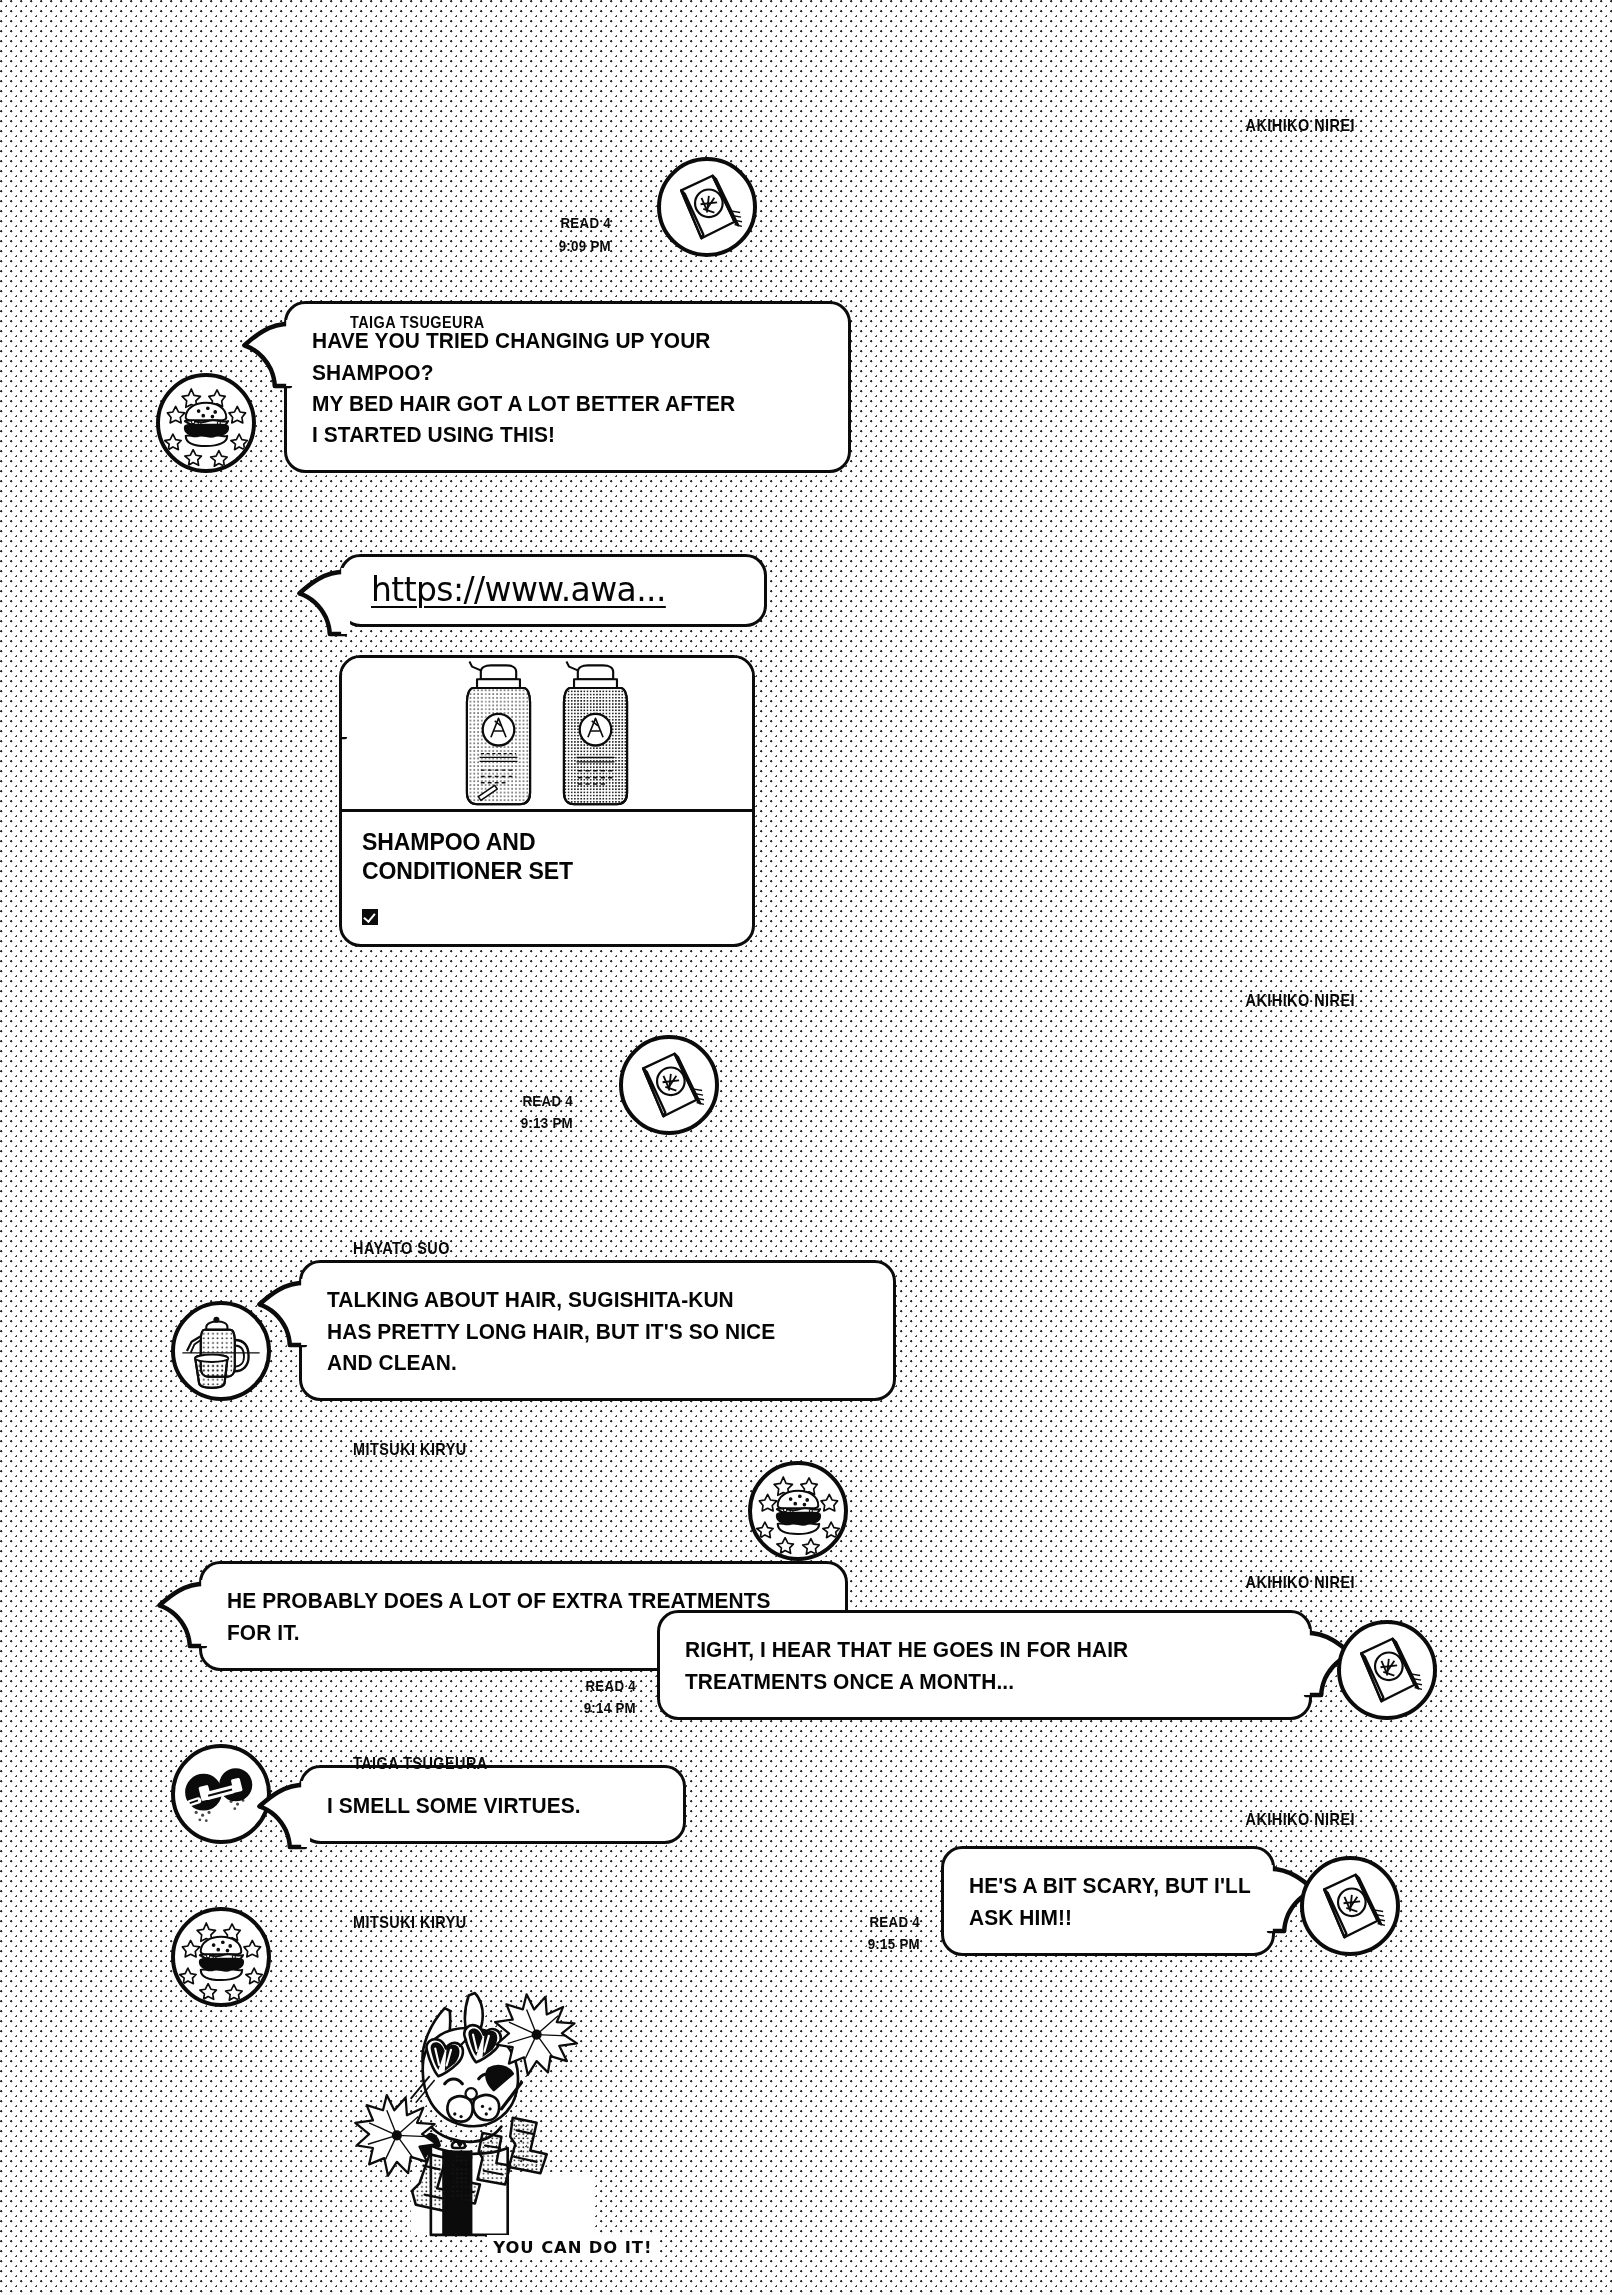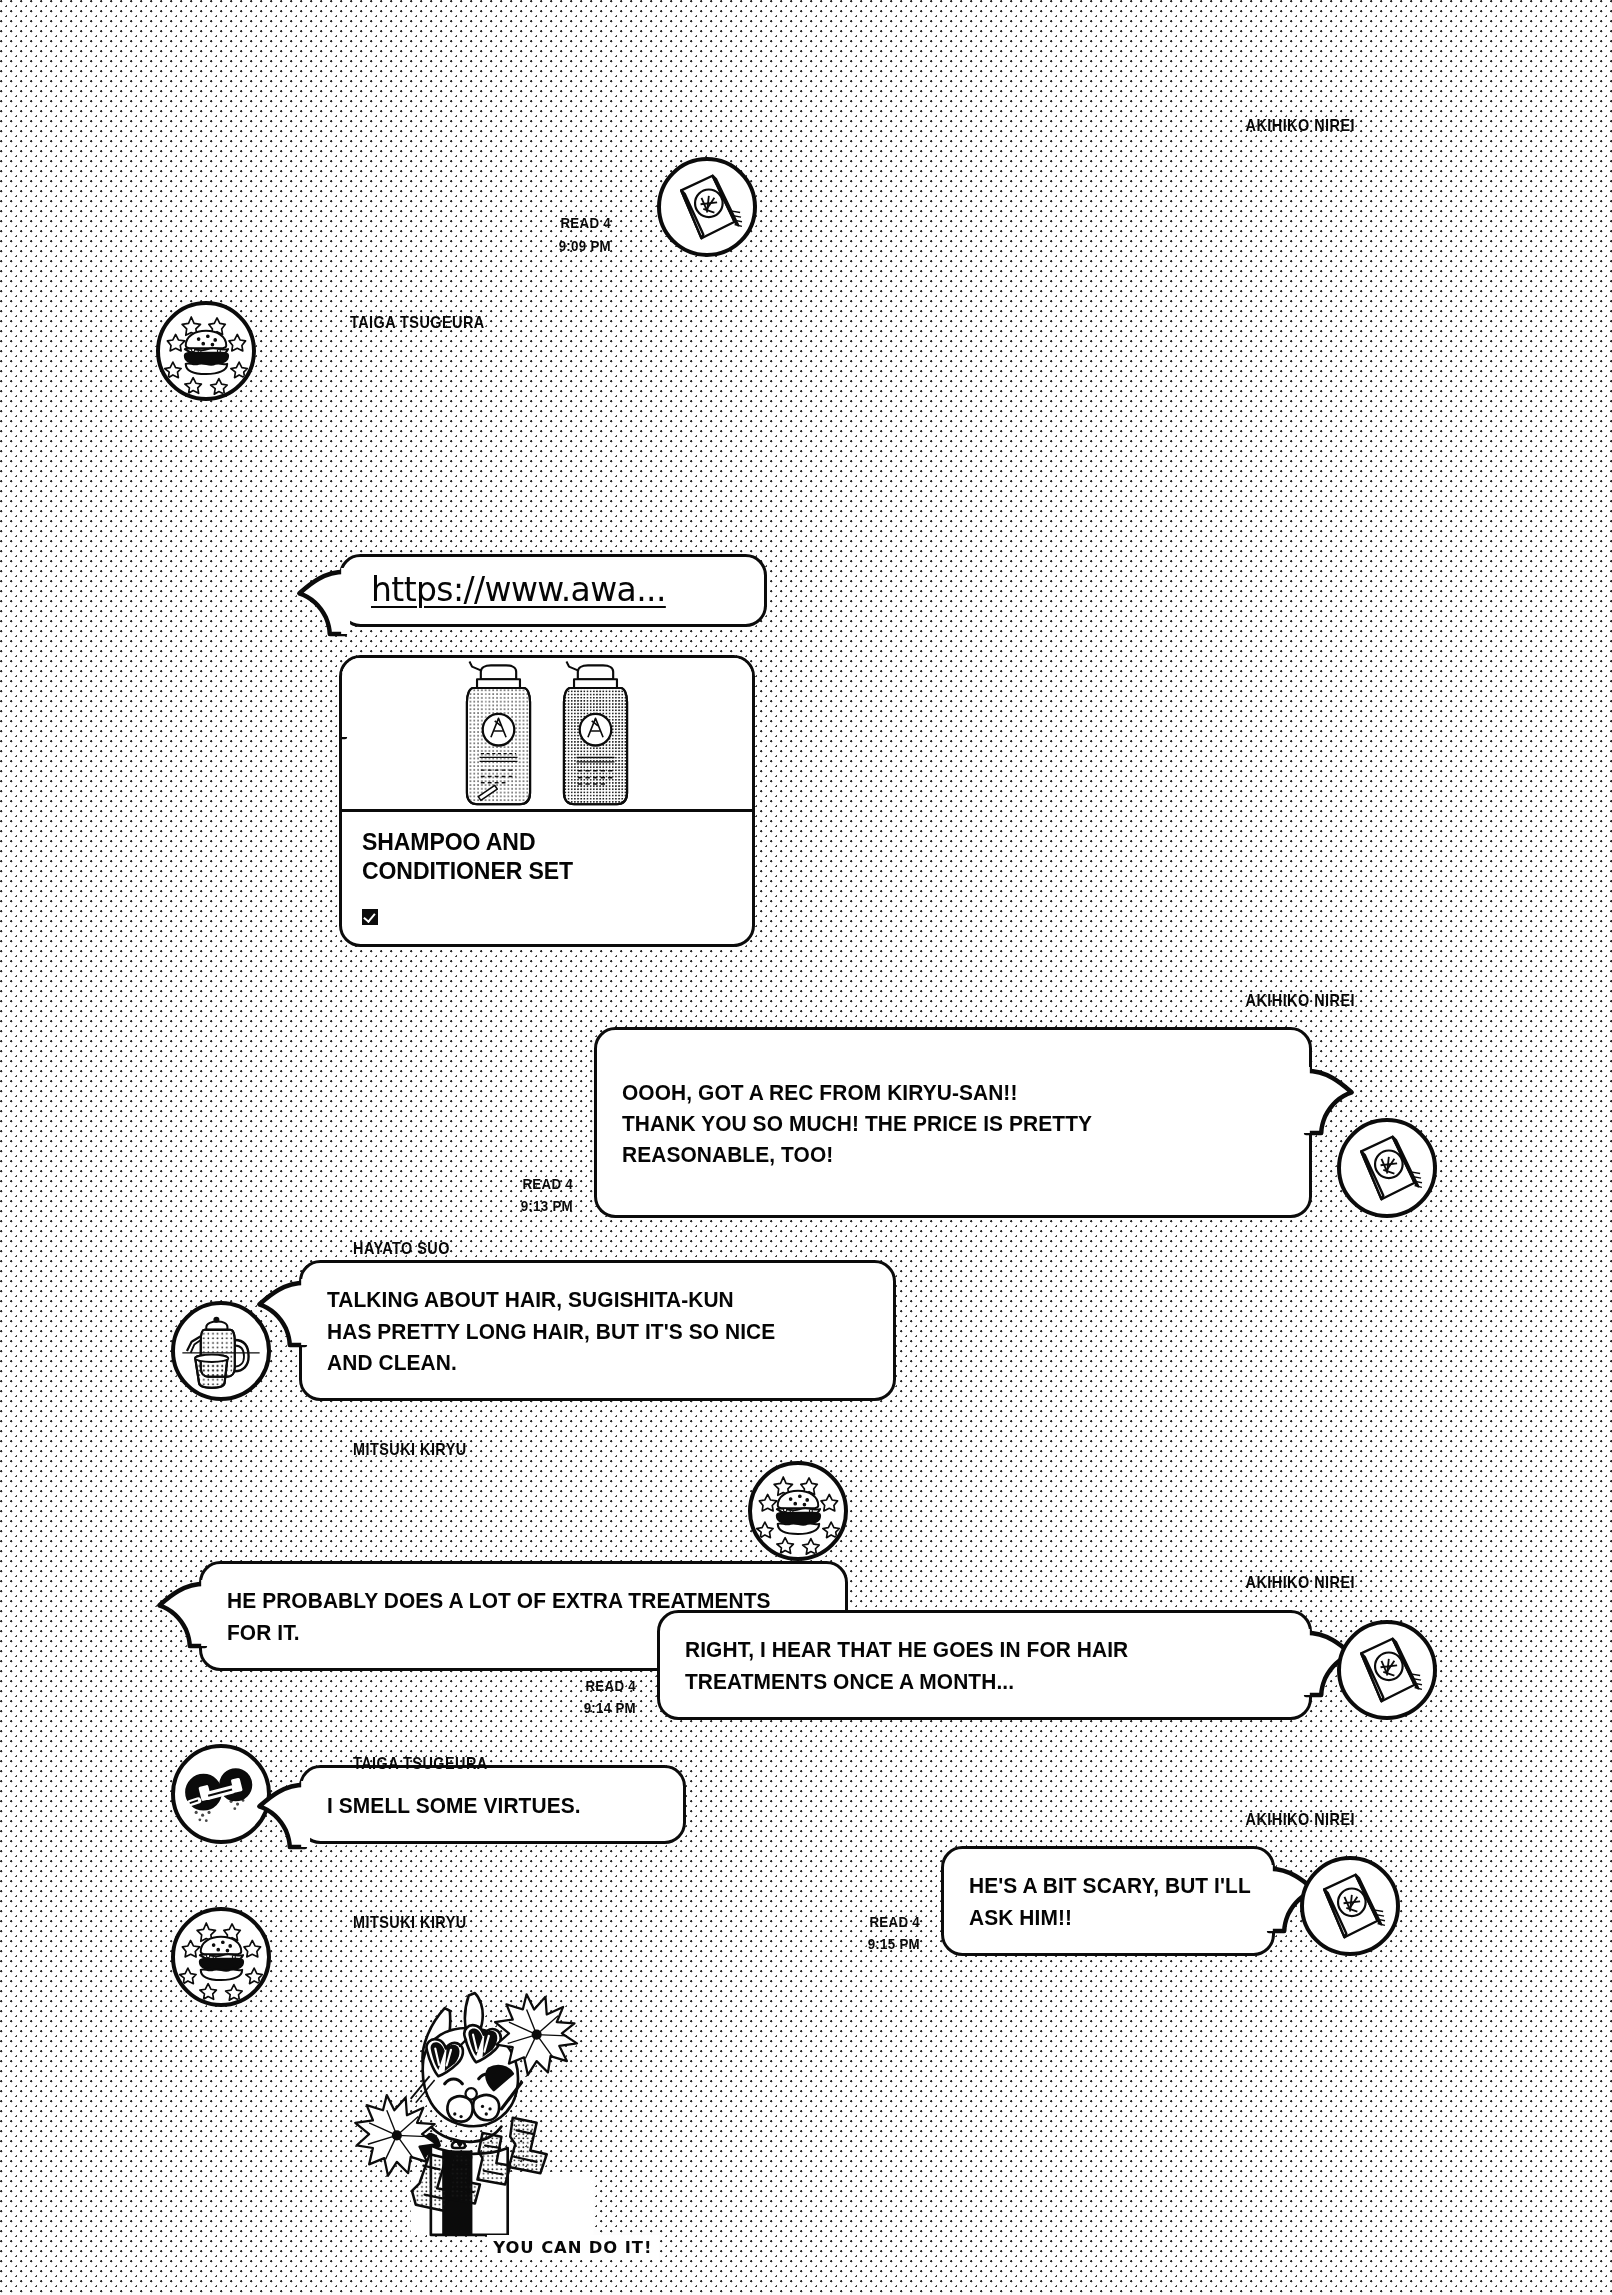--- a/index.html
+++ b/index.html
@@ -272,20 +272,32 @@
           <path d="M27 48 C34 45 42 52 52 48 C60 45 68 50 74 48 C72 53 66 55 58 54 C48 53 36 55 27 48 Z" fill="#fff"></path>
           <g stroke-width="1.2" fill="#fff">
             <circle cx="36" cy="49" r="1.8"></circle>
               <circle cx="43" cy="51" r="1.6"></circle>
             <circle cx="64" cy="50" r="1.7"></circle>
           </g>
           <path d="M27 55 C27 53 30 52 34 52 L67 52 C71 52 74 53 74 55 C74 60 70 63 62 63 L39 63 C31 63 27 60 27 55 Z" fill="#0b0b0b" stroke="#0b0b0b"></path>
           <path d="M28 64 C32 62 36 66 42 64 C48 62 54 67 60 64 C66 62 70 66 73 64 C73 71 64 75 50 75 C36 75 28 71 28 64 Z" fill="#fff"></path>
         </g>
       </svg>
+    </div>
+    <div class="bubble" style="margin-left:28px; width:567px;">
+      <div class="tail-left">
+        <svg viewBox="0 0 74 104">
+            <path d="M74 6 C40 6 18 26 2 40 C20 46 34 58 44 78 C48 88 50 96 50 104 L74 104 Z" fill="#ffffff" stroke="#0b0b0b" stroke-width="7" stroke-linejoin="round"></path>
+            <rect x="68" y="0" width="14" height="104" fill="#ffffff"></rect>
+          </svg>
+      </div>
+      <p>HAVE YOU TRIED CHANGING UP YOUR</p>
+      <p>SHAMPOO?</p>
+      <p>MY BED HAIR GOT A LOT BETTER AFTER</p>
+      <p>I STARTED USING THIS!</p>
     </div>
   </div>
   <div class="sender" style="position:absolute; left:350px; top:314px;">TAIGA TSUGEURA</div>
 
   <div class="link-bubble" style="position:absolute; left:339px; top:554px; width:428px;">
     <div class="tail-left" style="top:11.3px;">
       <svg viewBox="0 0 74 104">
           <path d="M74 6 C40 6 18 26 2 40 C20 46 34 58 44 78 C48 88 50 96 50 104 L74 104 Z" fill="#ffffff" stroke="#0b0b0b" stroke-width="7" stroke-linejoin="round"></path>
           <rect x="68" y="0" width="14" height="104" fill="#ffffff"></rect>
         </svg>
@@ -375,31 +387,20 @@
       <div class="card-desc-row">
         <span class="checkbox"></span>
       </div>
     </div>
   </div>
 
   <div class="msg-row" style="left:466px; top:1027px;">
     <div class="meta" style="width:107px; margin-right:21.4px; padding-top:63px;">
       <div>READ 4</div>
       <div>9:13 PM</div>
-    </div>
-    <div class="bubble" style="width:718px; padding-top:47px; padding-bottom:44px;">
-      <div class="tail-right" style="top:37px;">
-        <svg viewBox="0 0 74 104">
-            <path d="M0 6 C34 6 56 26 72 40 C54 46 40 58 30 78 C26 88 24 96 24 104 L0 104 Z" fill="#ffffff" stroke="#0b0b0b" stroke-width="7" stroke-linejoin="round"></path>
-            <rect x="-8" y="0" width="14" height="104" fill="#ffffff"></rect>
-          </svg>
-      </div>
-      <p>OOOH, GOT A REC FROM KIRYU-SAN!!</p>
-      <p>THANK YOU SO MUCH! THE PRICE IS PRETTY</p>
-      <p>REASONABLE, TOO!</p>
     </div>
     <div class="avatar" style="margin-left:25px;">
       <svg viewBox="0 0 100 100">
         <g fill="none" stroke="#0b0b0b" stroke-width="2.6" stroke-linejoin="round">
           <path d="M22 32 L56 16 L80 66 L44 84 Z" fill="#fff"></path>
           <path d="M22 32 L26 36 L46 80 L44 84 Z" fill="#fff"></path>
           <path d="M56 16 L60 20 L84 70 L80 66 Z" fill="#fff"></path>
           <circle cx="52" cy="46" r="15" stroke-width="2.4"></circle>
           <g stroke-width="2">
             <path d="M44 40 L50 54"></path>

